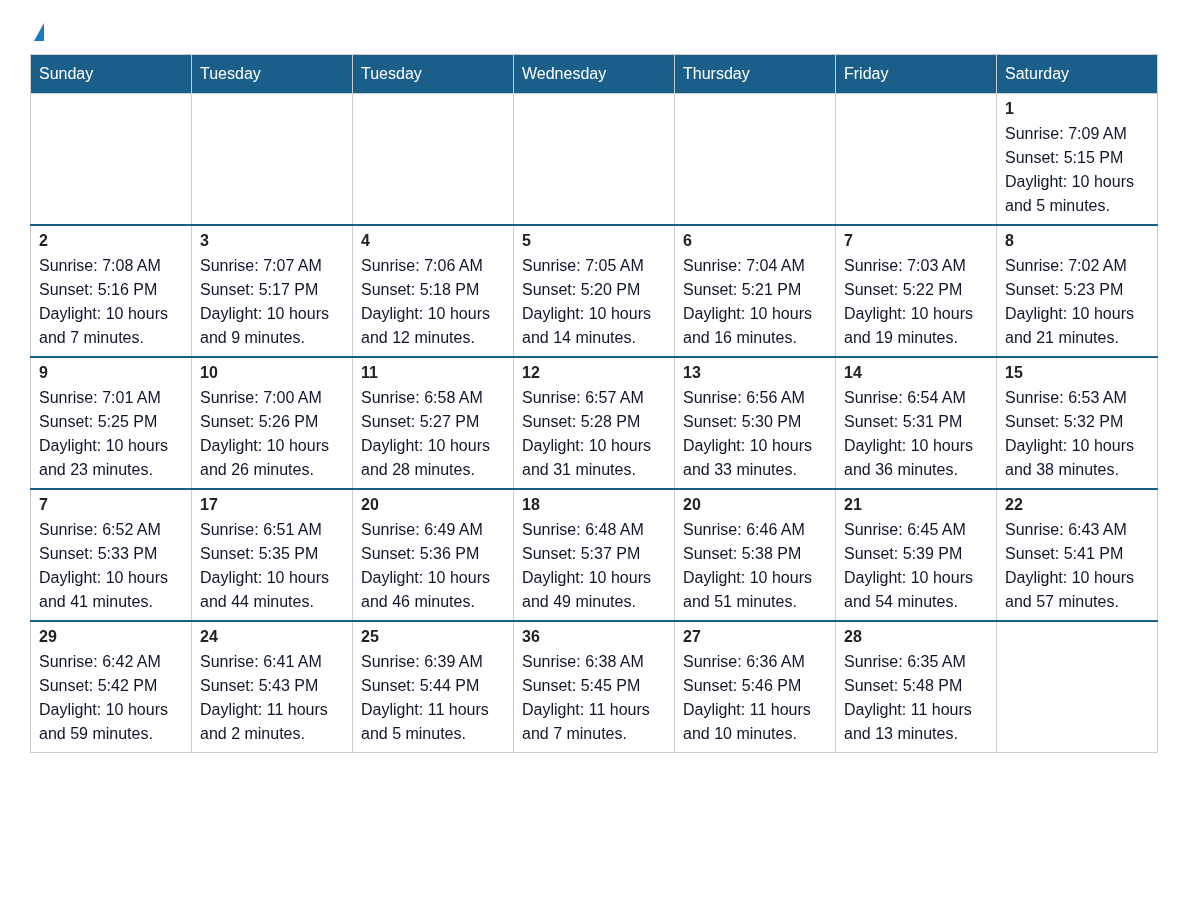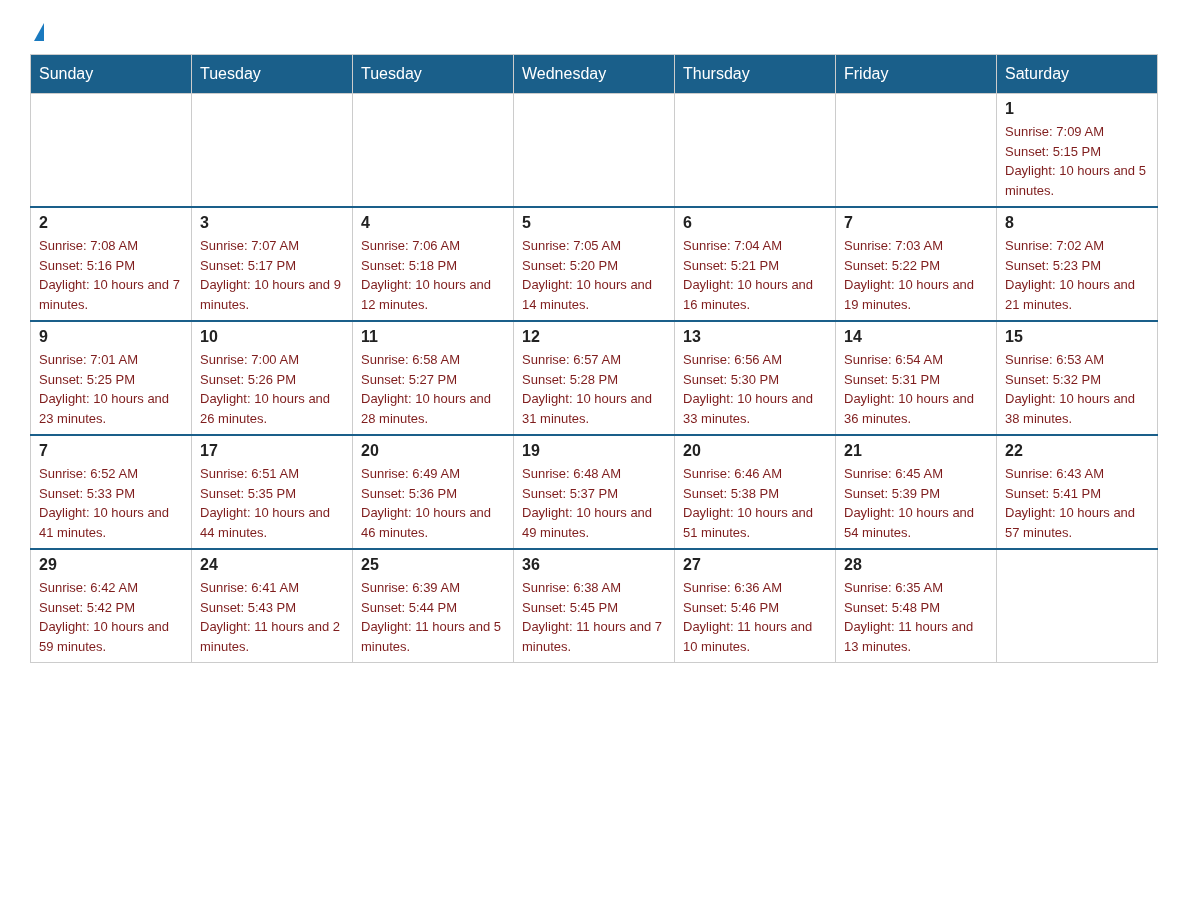--- a/index.html
+++ b/index.html
@@ -82,22 +82,22 @@
       height: 110px;
     }
     .day-number {
       font-size: 16px;
       font-weight: bold;
       color: #222;
       display: block;
       margin-bottom: 4px;
     }
     .day-info {
-      font-size: 13px;
-      color: #7f1d1d;
+      font-size: 16px;
+      color: #0f172a;
       line-height: 1.5;
     }
     .empty-cell {
       background: #fff;
     }
     .row-border td {
       border-top: 2px solid #1a5f8a;
     }
   </style>
 </head>
@@ -210,21 +210,21 @@
         </td>
         <td>
           <span class="day-number">17</span>
           <div class="day-info">Sunrise: 6:51 AM<br>Sunset: 5:35 PM<br>Daylight: 10 hours and 44 minutes.</div>
         </td>
         <td>
           <span class="day-number">20</span>
           <div class="day-info">Sunrise: 6:49 AM<br>Sunset: 5:36 PM<br>Daylight: 10 hours and 46 minutes.</div>
         </td>
         <td>
-          <span class="day-number">19</span>
+          <span class="day-number">18</span>
           <div class="day-info">Sunrise: 6:48 AM<br>Sunset: 5:37 PM<br>Daylight: 10 hours and 49 minutes.</div>
         </td>
         <td>
           <span class="day-number">20</span>
           <div class="day-info">Sunrise: 6:46 AM<br>Sunset: 5:38 PM<br>Daylight: 10 hours and 51 minutes.</div>
         </td>
         <td>
           <span class="day-number">21</span>
           <div class="day-info">Sunrise: 6:45 AM<br>Sunset: 5:39 PM<br>Daylight: 10 hours and 54 minutes.</div>
         </td>

